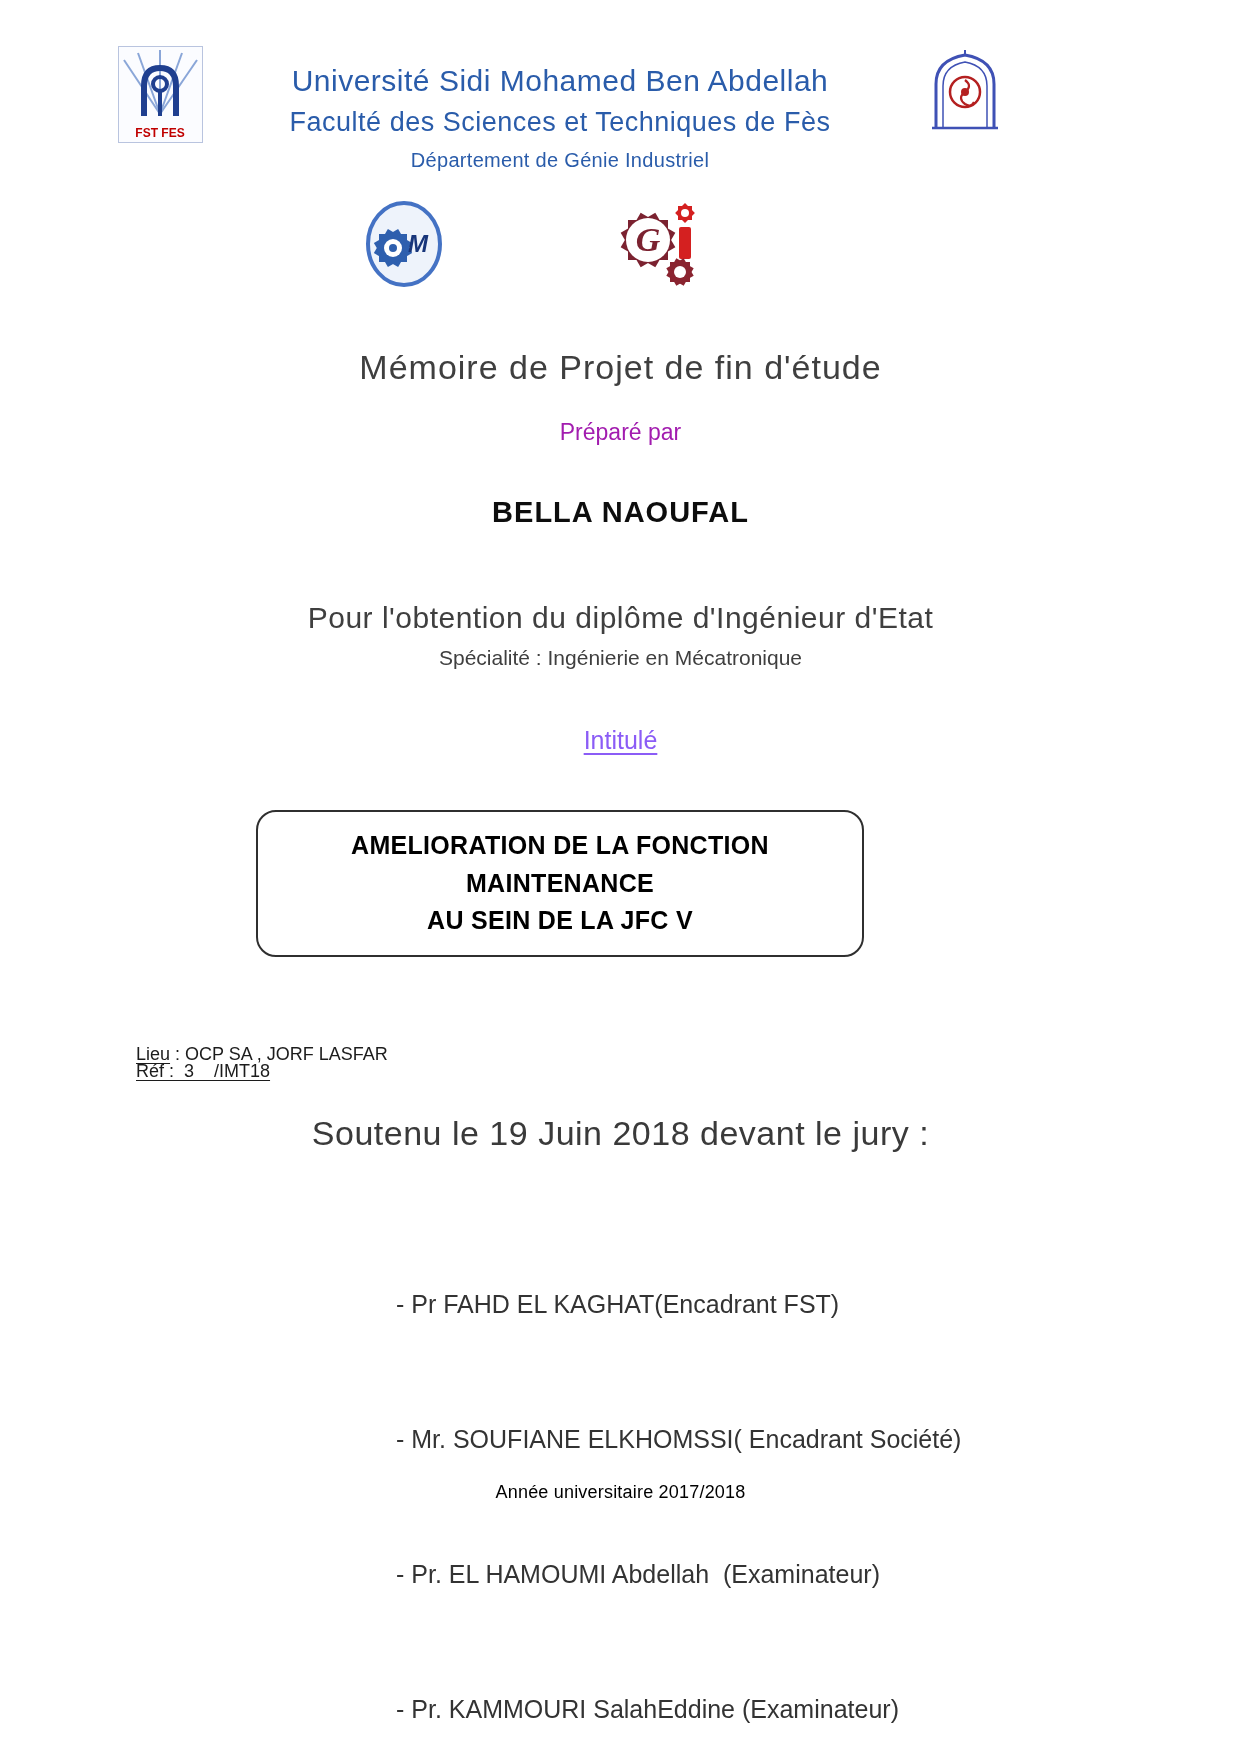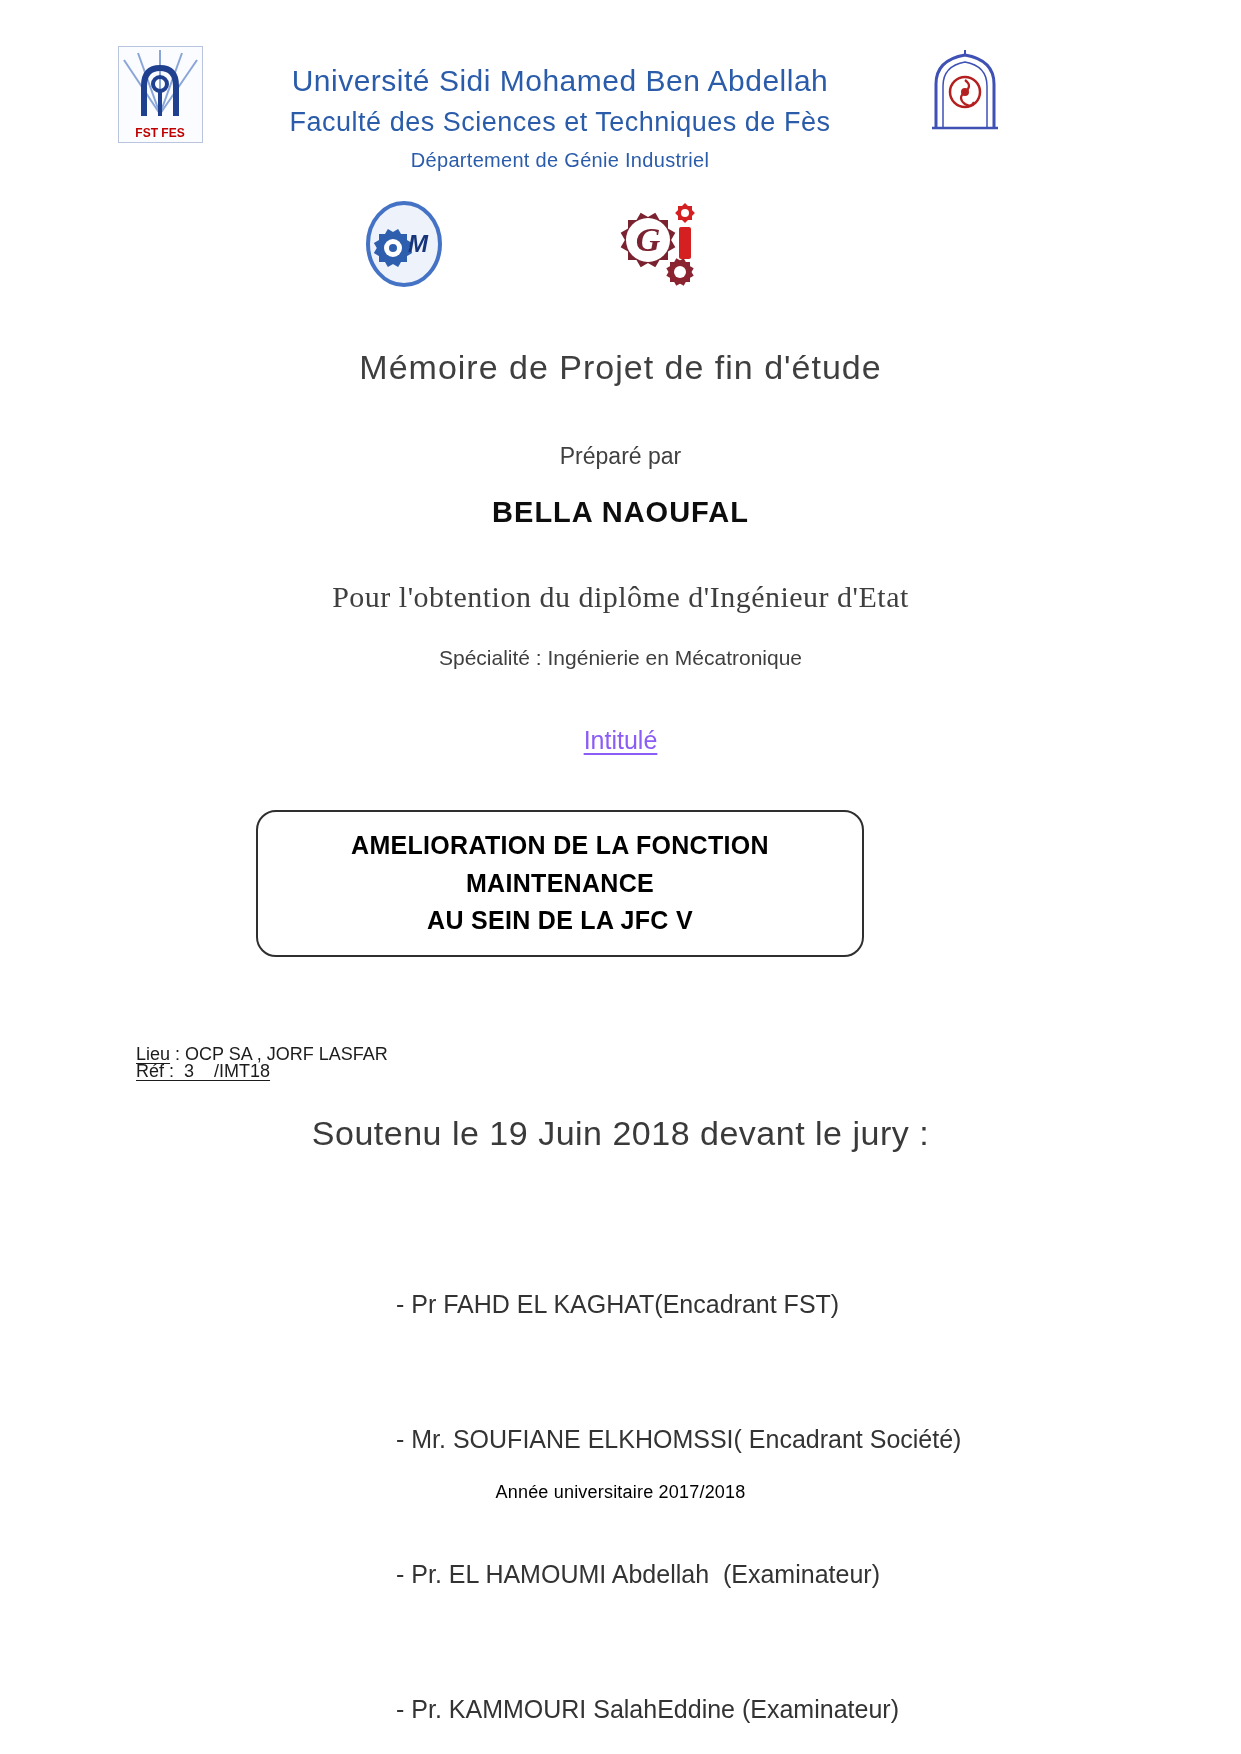--- a/index.html
+++ b/index.html
@@ -23,23 +23,23 @@
   .university { font-size:30px; letter-spacing:0.5px; margin-bottom:9px; }
   .faculty    { font-size:27px; letter-spacing:0.5px; margin-bottom:11px; }
   .department { font-size:20px; letter-spacing:0.3px; }
 
   
   .mech-logo  { position:absolute; left:364px; top:200px; }
   .gi-logo    { position:absolute; left:612px; top:196px; }
 
   
   .doc-type   { top:348px; font-size:34px; letter-spacing:1px; color:#3f3f3f; }
-  .prepared   { top:443px; font-size:23px; color:#404040; }
+  .prepared   { top:419px; font-size:23px; color:#a21caf; }
   .author     { top:496px; font-size:29px; font-weight:bold; letter-spacing:1px; color:#0d0d0d; }
-  .purpose    { top:580px; font-size:30px; letter-spacing:0.5px; color:#3f3f3f;font-family:Liberation Serif, serif; }
+  .purpose    { top:601px; font-size:30px; letter-spacing:0.5px; color:#3f3f3f; }
   .specialty  { top:646px; font-size:21px; color:#3f3f3f; }
   .intitule   { top:726px; font-size:25px; color:#8b5cf6; }
   .intitule span { text-decoration:underline; text-underline-offset:4px; }
 
   .title-box  {
     position:absolute; left:256px; top:810px; width:608px;
     border:2px solid #2f2f2f; border-radius:20px;
     padding:15px 12px; text-align:center;
     font-size:25px; font-weight:bold; color:#000;
     line-height:1.5; letter-spacing:0.3px;

